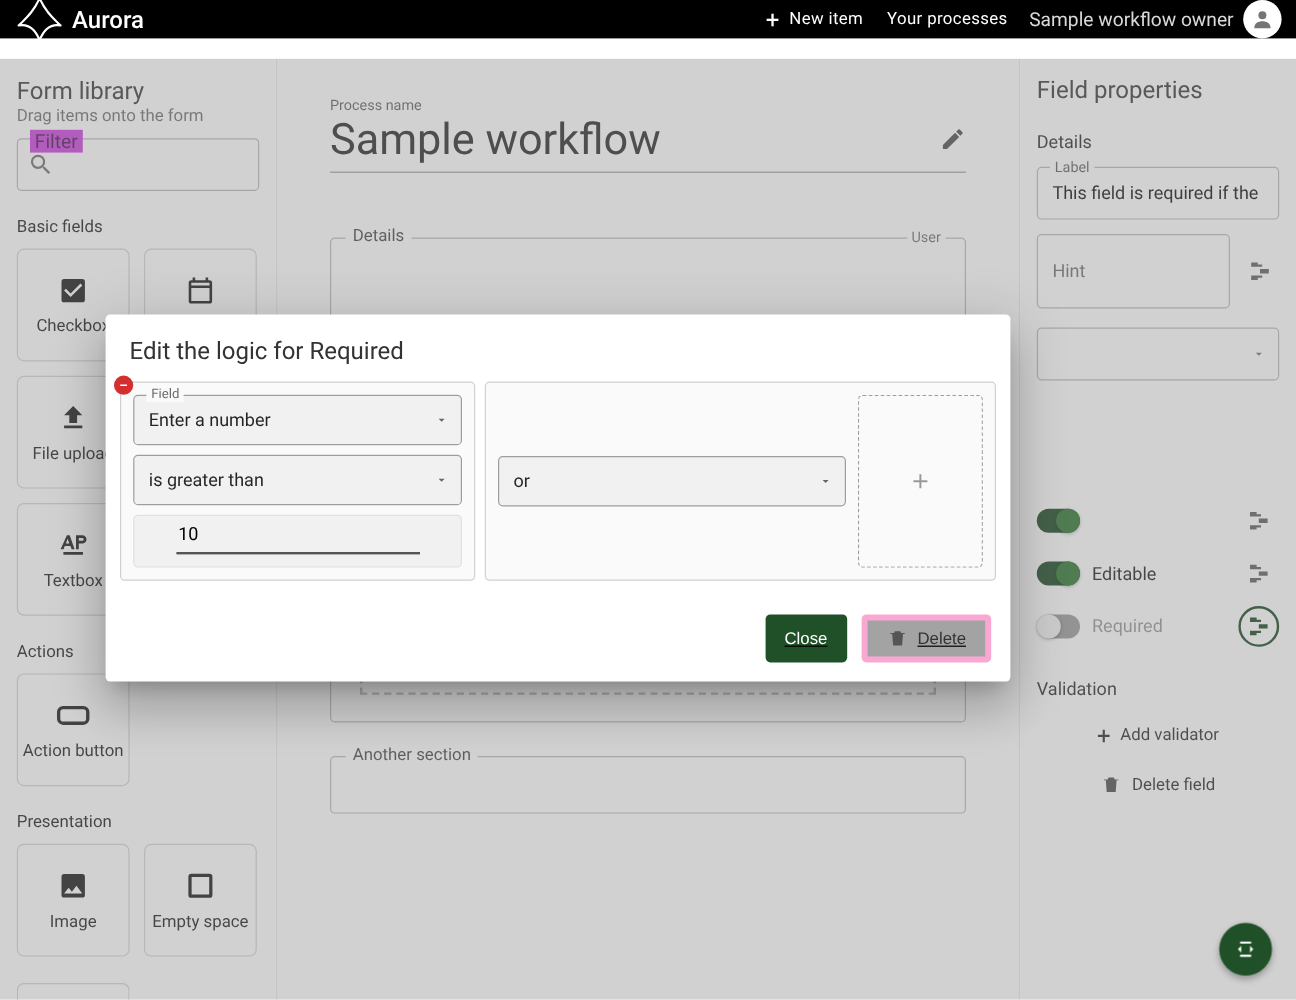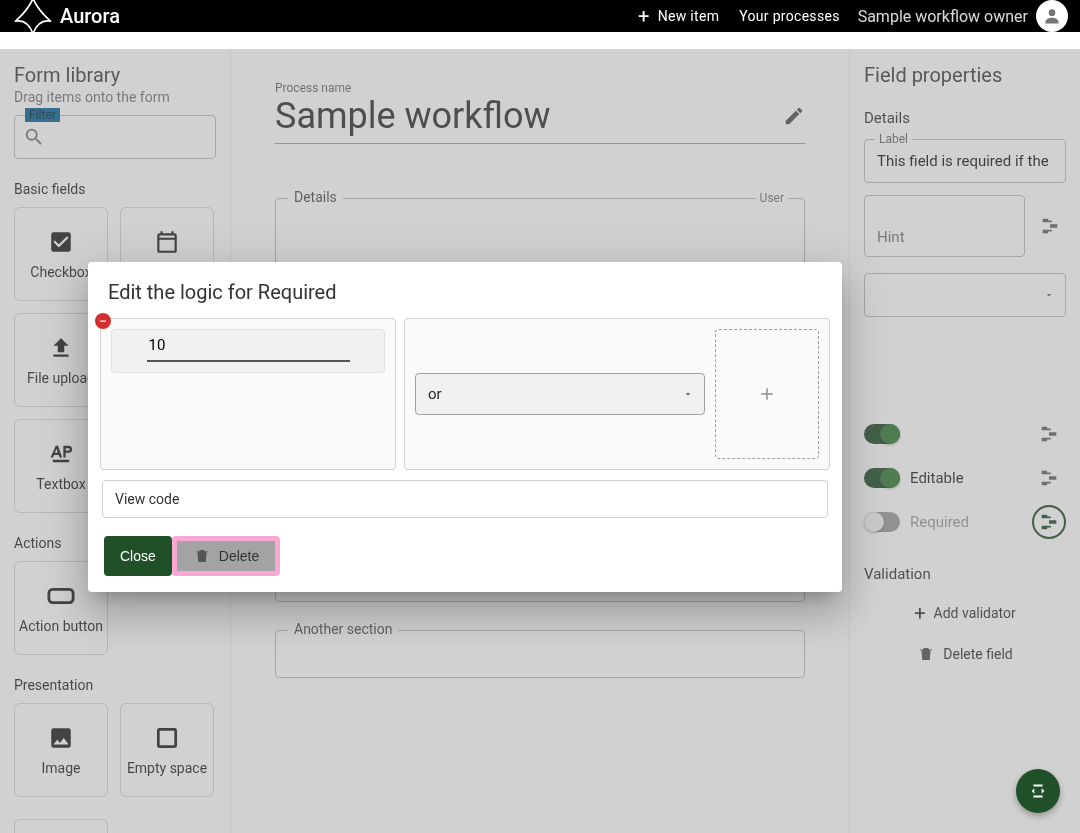--- a/index.html
+++ b/index.html
@@ -18,21 +18,21 @@
   .appbar .avatar { width:32px; height:32px; border-radius:50%; background:#fff; display:flex; align-items:center; justify-content:center; }
   .appbar .avatar .avatar-icon { color:#555; }
 
   
   .page { position:absolute; top:49px; bottom:0; left:0; right:0; display:flex; }
 
   .left-col { width:231px; border-right:1px solid rgba(0,0,0,.07); padding:14px 14px 0 14px; overflow-y:auto; }
   .left-col h2 { margin:0; font-size:20px; font-weight:400; color:#444;}
   .left-col .sub { margin:2px 0 10px 0; font-size:14px; color:rgba(0,0,0,.55);}
   .filter { position:relative; border:1px solid #bdbdbd; border-radius:4px; height:44px; display:flex; align-items:center; padding:0 10px 0 38px; margin-bottom:22px;}
-  .filter .label { position:absolute; top:-8px; left:10px; background:#0369a1; padding:0 4px; font-size:12px; color:rgba(0,0,0,.6);}
+  .filter .label { position:absolute; top:-8px; left:10px; background:#d946ef; padding:0 4px; font-size:16px; color:rgba(0,0,0,.6);}
   .filter .search-icon { position:absolute; left:8px; top:50%; transform:translateY(-50%); color:#7a7a7a;}
   .section-title { font-size:14px; color:rgba(0,0,0,.85); margin:0 0 10px 0;}
   .palette { display:flex; flex-wrap:wrap; gap:12px; margin-bottom:22px;}
   .tile { width:94px; height:94px; border:1px solid #d6d6d6; border-radius:6px; display:flex; flex-direction:column; align-items:center; justify-content:center; gap:8px; text-align:center;}
   .tile .ico { width:28px; height:28px; display:flex; align-items:center; justify-content:center; color:#333;}
   .tile .lbl { font-size:14px; color:rgba(0,0,0,.85); line-height:1.15;}
 
   .mid-col { flex:1; overflow-y:auto; position:relative;}
   .mid-scroll { height:100%; overflow-y:auto; border-right:1px solid rgba(0,0,0,.07);}
   .canvas { padding:32px 44px 40px 44px;}
@@ -45,21 +45,21 @@
   .note-box { border:2px dashed #bdbdbd; padding:14px 12px; margin:8px 6px 4px 6px;}
   .note-box p { margin:0; font-size:14px; color:rgba(0,0,0,.8);}
   .another p { margin:14px 6px; font-size:14px; color:rgba(0,0,0,.85);}
 
   .right-col { width:230px; padding:14px 14px 0 14px; overflow-y:auto;}
   .right-col h2 { margin:0 0 22px 0; font-size:20px; font-weight:400; color:#444;}
   .right-col h4 { margin:0 0 12px 0; font-size:15px; font-weight:400; color:rgba(0,0,0,.8);}
   .out-field { position:relative; border:1px solid #bdbdbd; border-radius:4px; height:44px; display:flex; align-items:center; padding:0 12px; width:100%; margin-bottom:12px;}
   .out-field .lbl { position:absolute; top:-8px; left:10px; background:#fff; padding:0 4px; font-size:12px; color:rgba(0,0,0,.6);}
   .out-field .val { font-size:15px; color:rgba(0,0,0,.9); white-space:nowrap; overflow:hidden;}
-  .hint-area { border:1px solid #bdbdbd; border-radius:4px; height:62px; width:172px; padding:10px 12px; color:rgba(0,0,0,.55); font-size:15px; display:flex; align-items:flex-end;}
+  .hint-area { border:1px solid #bdbdbd; border-radius:4px; height:62px; width:172px; padding:10px 12px; color:rgba(0,0,0,.55); font-size:15px; display:flex; align-items:center;}
   .row-logic { display:flex; align-items:center; gap:10px; margin-bottom:16px;}
   .logic-chip { width:34px; height:34px; display:flex; align-items:center; justify-content:center; color:#555;}
   .logic-chip.active { border:2px solid #1f5028; border-radius:50%; color:#1f5028;}
   .dropdown { position:relative; border:1px solid #bdbdbd; border-radius:4px; height:44px; display:flex; align-items:center; padding:0 36px 0 12px; color:rgba(0,0,0,.55); font-size:15px; width:100%; margin-bottom:70px;}
   .dropdown .caret { position:absolute; right:10px; top:50%; transform:translateY(-50%);}
   .vis-row { display:flex; align-items:center; justify-content:space-between; margin:6px 0 10px 0;}
   .switch { width:36px; height:20px; border-radius:999px; background:#9e9e9e; position:relative; flex-shrink:0;}
   .switch .thumb { position:absolute; width:20px; height:20px; border-radius:50%; background:#f5f5f5; top:0; left:0; box-shadow:0 1px 3px rgba(0,0,0,.3);}
   .switch.on { background:#1f5028;}
   .switch.on .thumb { left:auto; right:0; background:#2e7d32;}
@@ -82,21 +82,21 @@
   .sel .caret { position:absolute; right:10px; top:50%; transform:translateY(-50%); }
   .sel .lbl { position:absolute; top:-8px; left:10px; background:#fafafa; padding:0 4px; font-size:11px; color:rgba(0,0,0,.6);}
   .num-field { position:relative; height:44px; display:flex; align-items:center; border:1px solid #e0e0e0; border-radius:4px; background:#f1f1f1; padding:0 12px; gap:12px;flex-direction:column;}
   .num-field .val { flex:1; border:none; border-bottom:2px solid #555; background:transparent; font-size:15px; padding:6px 2px; font-family:inherit; outline:none;}
   .hash { color:#777;}
   .or-sel { width:290px;}
   .placeholder-drop { flex:1; border:1px dashed #9e9e9e; border-radius:4px; min-height:130px; display:flex; align-items:center; justify-content:center; color:#777;}
   .remove-chip { position:absolute; top:-6px; left:-6px; width:16px; height:16px; border-radius:50%; background:#d32f2f; color:#fff; font-size:11px; display:flex; align-items:center; justify-content:center;}
   .rule-row { display:flex; gap:8px; margin-bottom:10px;}
   .viewcode { margin:2px 14px 0 14px; border:1px solid #d0d0d0; border-radius:4px; padding:10px 12px; font-size:14px; color:#333;}
-  .dlg-actions { display:flex; gap:0; padding:18px 16px 16px 16px;}
+  .dlg-actions { display:flex; gap:12px; justify-content:flex-end; padding:18px 16px 16px 16px;text-decoration:underline;}
   .btn { height:40px; padding:0 16px; border-radius:4px; font-size:14px; display:inline-flex; align-items:center; gap:8px; cursor:pointer;}
   .btn.primary { background:#1f5028; color:#fff; border:none;}
   .btn.outline { background:#a3a3a3; border:5px solid #f9a8d4; color:#333;}
   .trash-icon { width:18px; height:18px;}
 
   
   .fab { position:absolute; right:20px; bottom:20px; width:44px; height:44px; border-radius:50%; background:#1f5028; color:#fff; display:flex; align-items:center; justify-content:center; box-shadow:0 3px 6px rgba(0,0,0,.3);}
 
   
   .mid-scroll::-webkit-scrollbar { width:14px;}
@@ -323,20 +323,33 @@
 <div class="dialog">
   <div class="dlg-title">Edit the logic for Required</div>
 
   <div class="rule-row" style="padding:0 12px;">
     <div class="group-card group-a" style="position:relative;">
       <div class="remove-chip">
         <svg width="10" height="10" viewBox="0 0 24 24" fill="#fff">
             <rect x="5" y="10.5" width="14" height="3" rx="1"></rect>
           </svg>
       </div>
+      <div class="sel" style="margin-bottom:8px;">
+        <span class="lbl">Field</span>
+        <span>Enter a number</span>
+        <svg class="caret" width="12" height="12" viewBox="0 0 24 24" fill="#666">
+            <path d="M7 10l5 5 5-5z"></path>
+          </svg>
+      </div>
+      <div class="sel" style="margin-bottom:8px;">
+        <span>is greater than</span>
+        <svg class="caret" width="12" height="12" viewBox="0 0 24 24" fill="#666">
+            <path d="M7 10l5 5 5-5z"></path>
+          </svg>
+      </div>
       <div class="num-field">
         <input class="val" value="10" style="">
         <svg class="hash" width="22" height="22" viewBox="0 0 24 24" fill="#777">
             <path d="M10 3L8 21M16 3l-2 18M4 8h17M3 16h17" stroke="#777" stroke-width="2" fill="none"></path>
           </svg>
       </div>
     </div>
 
     <div class="group-card group-b" style="flex:1;">
       <div class="sel or-sel" style="align-self:center;">
@@ -347,23 +360,20 @@
       </div>
       <div class="placeholder-drop">
         <svg width="20" height="20" viewBox="0 0 24 24" fill="#999">
             <path d="M11 5h2v14h-2z"></path>
             <path d="M5 11h14v2H5z"></path>
           </svg>
       </div>
     </div>
   </div>
 
-  <div class="viewcode">
-    <span>View code</span>
-  </div>
 
   <div class="dlg-actions">
     <button class="btn primary">
       <span>Close</span>
     </button>
     <button class="btn outline">
       <svg class="trash-icon" viewBox="0 0 24 24" fill="#555">
           <path d="M6 7h12l-1 13H7L6 7zm3-3h6l1 2H8l1-2zM4 6h16v1H4V6z"></path>
         </svg>
       <span>Delete</span>

